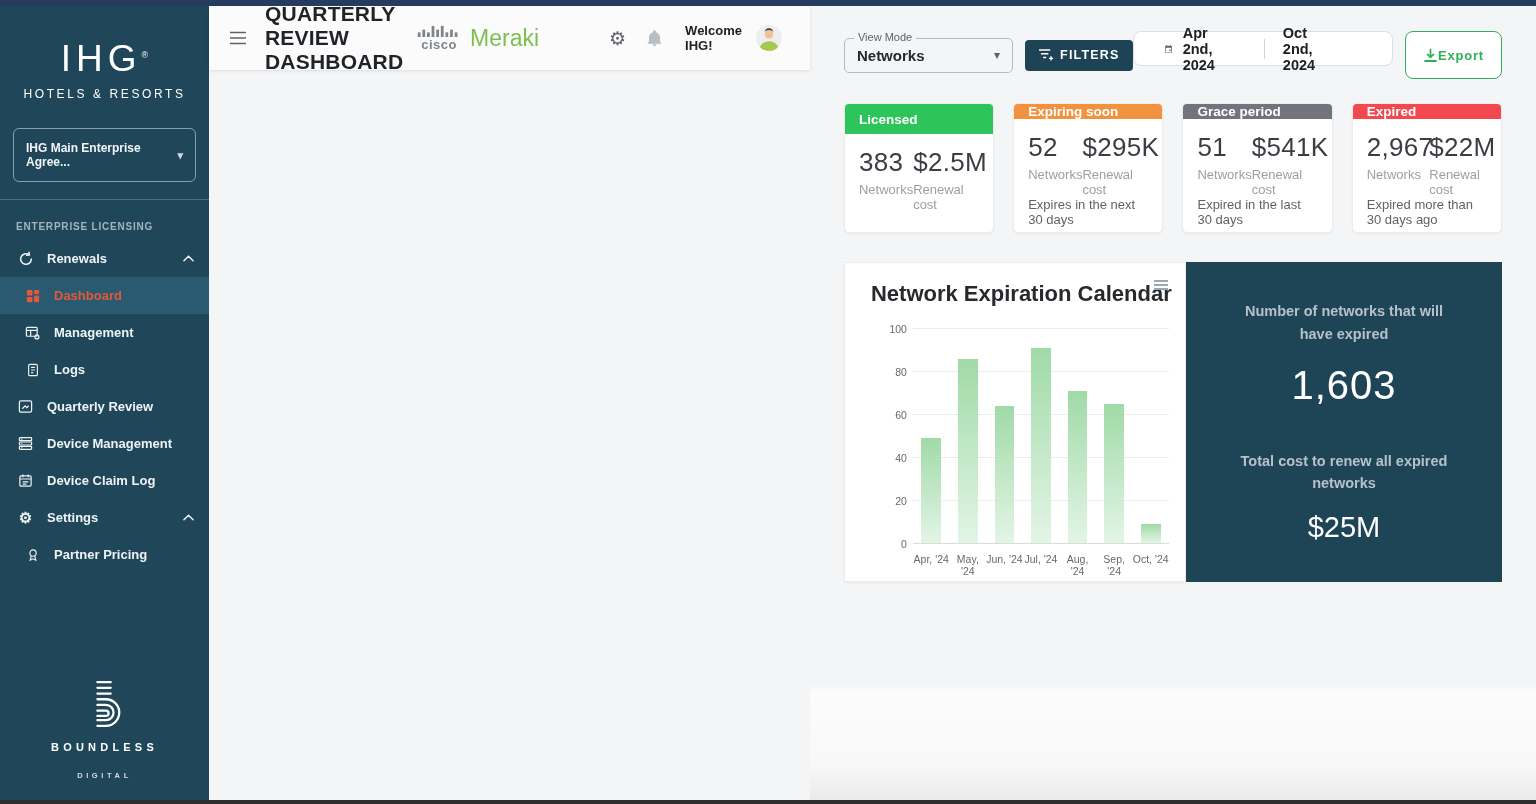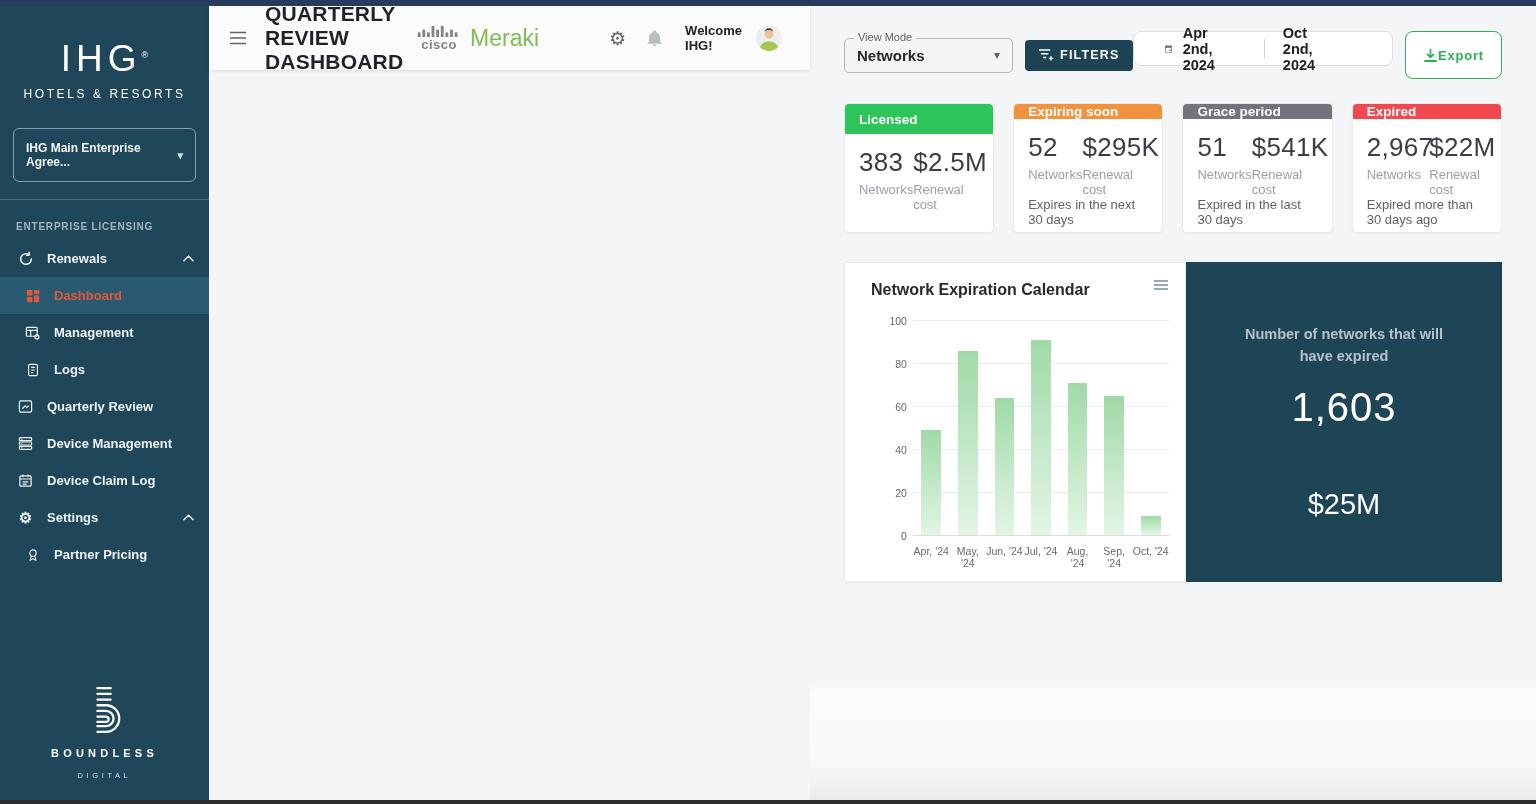--- a/index.html
+++ b/index.html
@@ -21,21 +21,21 @@
   .sidebar-divider { height:1px; background:rgba(255,255,255,0.22); margin-top:17px; }
   .section-label { margin:21px 0 8px 16px; font-size:10px; letter-spacing:0.8px; font-weight:600; color:#a3b4bd; }
   .nav-item { display:flex; align-items:center; gap:13px; height:37px; padding:0 15px 0 17px; font-size:13px; font-weight:600; cursor:pointer; color:#eef3f5; }
   .nav-item.sub { padding-left:24px; }
   .nav-item.active { background:var(--sidebar-active-bg,#2a5a70); color:var(--accent-orange,#e25839); }
   .nav-icon { width:17px; display:flex; justify-content:center; align-items:center; flex:0 0 17px; }
   .chevron { margin-left:auto; display:flex; }
   .gear-glyph { font-size:15px; line-height:1; }
   .boundless { margin-top:auto; text-align:center; padding-bottom:24px; }
   .boundless-name { font-size:11px; letter-spacing:4.2px; font-weight:700; margin-top:12px; color:#fff; }
-  .boundless-sub { font-size:7.5px; letter-spacing:3.6px; margin-top:12px; color:#d3dde2; font-weight:400; }
+  .boundless-sub { font-size:7.5px; letter-spacing:3.6px; margin-top:18px; color:#d3dde2; font-weight:700; }
 
   
   .main { flex:1; min-width:0; display:flex; flex-direction:row; padding-top:6px; }
   .header { height:64px; background:#fbfbfb; display:flex; align-items:center; padding:0 26px 0 14px; box-shadow:0 1px 3px rgba(0,0,0,0.10); position:relative; z-index:5; }
   .hamburger { background:none; border:none; padding:6px; margin-right:12px; cursor:pointer; display:flex; }
   .page-title { font-size:21px; font-weight:700; color:#1f2227; letter-spacing:0.2px; }
   .header-right { margin-left:auto; display:flex; align-items:center; }
   .cisco-stack { display:flex; flex-direction:column; align-items:center; line-height:1; }
   .cisco-word { font-size:13px; font-weight:700; color:#7f8488; letter-spacing:0.5px; margin-top:1px; }
   .meraki-word { font-size:23px; color:var(--meraki-green,#7ebe50); font-weight:400; margin-left:9px; }
@@ -68,21 +68,21 @@
   .stat-card-header { color:#fff; font-size:13.5px; font-weight:600; padding:0 14px; height:30px; display:flex; align-items:center; background:#999; }
   .stat-card-body { display:flex; padding:13px 14px 0; }
   .stat-col-count { width:52%; }
   .stat-value { font-size:26px; color:#3a3e43; letter-spacing:0.3px; }
   .stat-label { font-size:13px; color:#9aa0a6; margin-top:4px; }
   .stat-footnote { font-size:13px; color:#5f6368; padding:0 14px 12px; margin-top:auto; }
 
   
   .charts-row { margin-top:29px; display:flex; height:320px; }
   .chart-card { flex:1; background:#fff; border:1px solid #ececec; box-shadow:0 1px 2px rgba(0,0,0,0.05); position:relative; padding:18px 12px 0 26px; min-width:0; }
-  .chart-title { font-size:16px; font-weight:700; color:#27292c; }
+  .chart-title { font-size:22px; font-weight:700; color:#27292c; }
   .chart-menu { position:absolute; top:13px; right:13px; background:none; border:none; cursor:pointer; padding:4px; display:flex; }
   .chart-body { margin:22px 4px 0 42px; }
   .chart-plot { height:215px; position:relative; }
   .gridline { position:absolute; left:0; right:0; height:1px; background:#ebecec; }
   .ytick { position:absolute; left:-36px; width:30px; text-align:right; font-size:10.5px; color:#66696c; transform:translateY(50%); }
   .bars { position:absolute; left:0; right:0; top:0; bottom:0; display:flex; align-items:flex-end; border-bottom:1px solid #d9dbdc; }
   .bar-col { flex:1; display:flex; justify-content:center; align-items:flex-end; height:100%; }
   .bar { width:54%; cursor:pointer; }
   .chart-xlabels { display:flex; margin-top:9px; }
   .xlabel { flex:1; text-align:center; font-size:10.5px; color:#66696c; }
@@ -430,20 +430,21 @@
                 <div class="xlabel">Aug, '24</div>
                 <div class="xlabel">Sep, '24</div>
                 <div class="xlabel">Oct, '24</div>
               </div>
           </div>
         </div>
 
         <div class="summary-panel">
           <div class="panel-label">Number of networks that will have expired</div>
           <div class="panel-value-lg">1,603</div>
+          <div class="panel-label">Total cost to renew all expired networks</div>
           <div class="panel-value-md">$25M</div>
         </div>
       </div>
     </div>
   </div>
 
   <div class="bottom-strip"></div>
 </div>
 
 </body></html>

